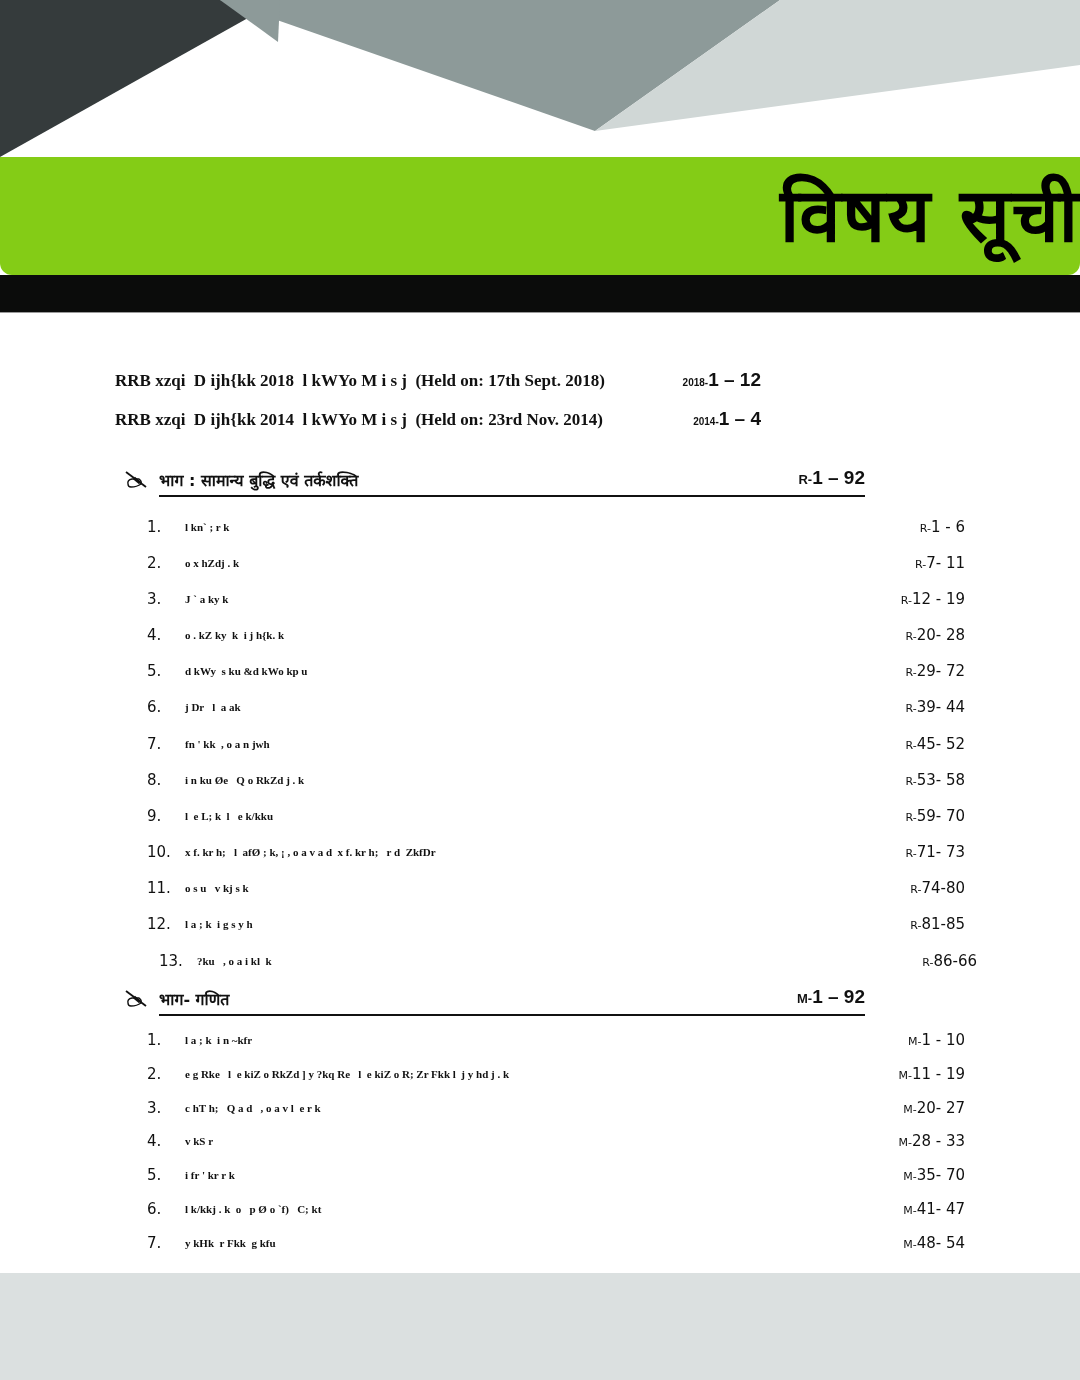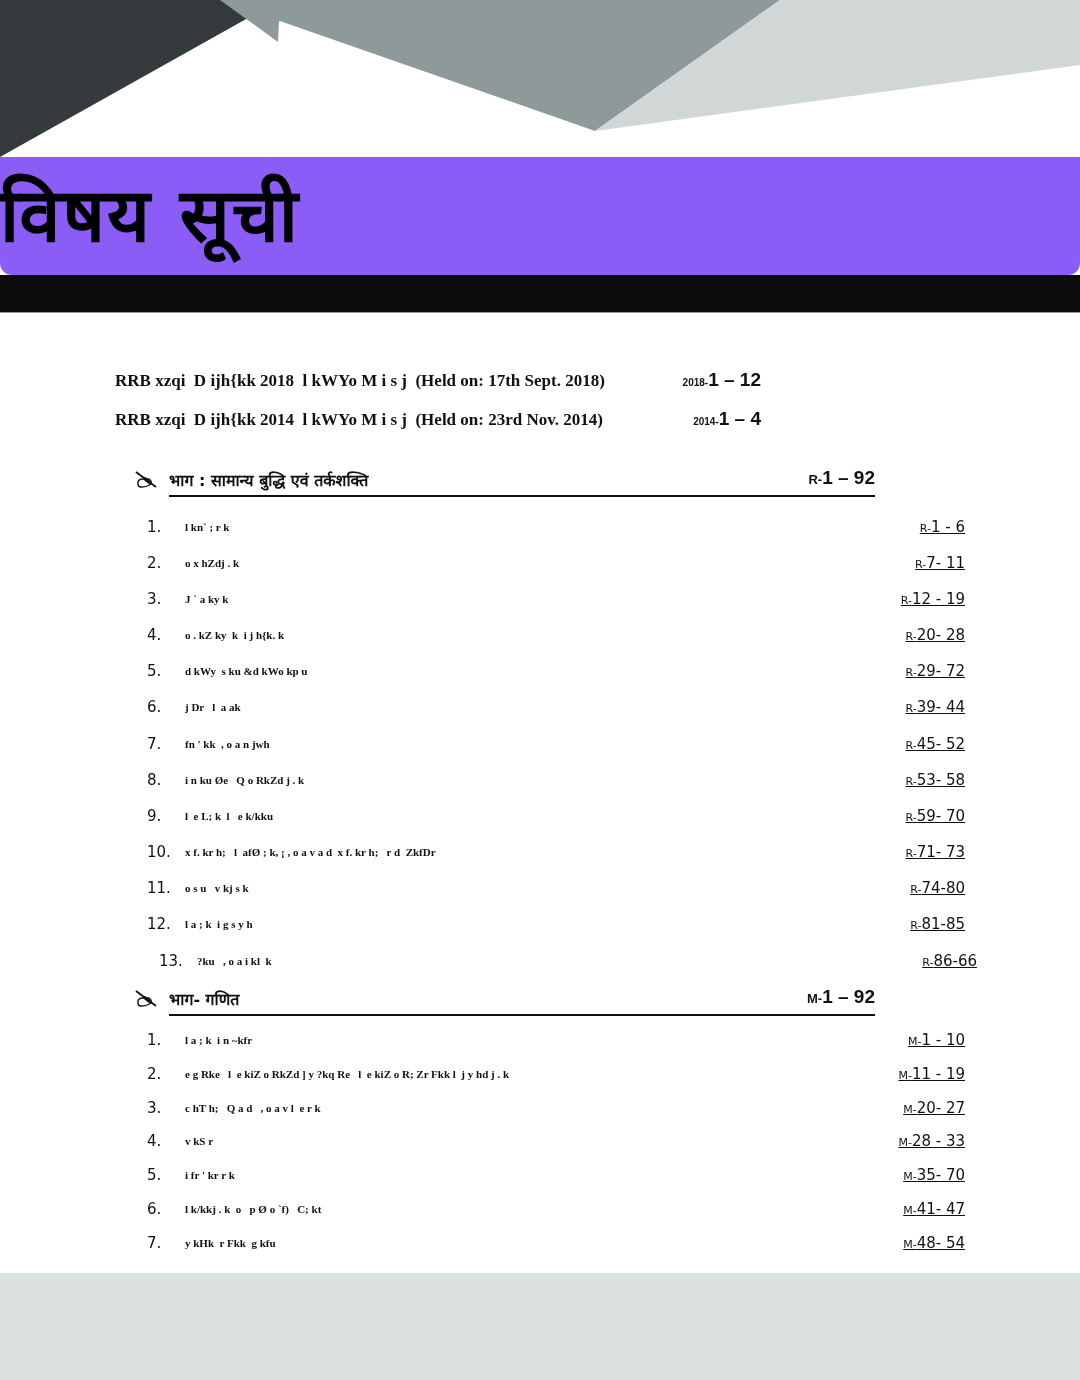--- a/index.html
+++ b/index.html
@@ -4,43 +4,43 @@
   <style>
     html, body { margin: 0; padding: 0; }
     body {
       width: 1080px; height: 1380px; position: relative; overflow: hidden;
       background: #ffffff; font-family: "Liberation Sans", sans-serif; color: #111;
     }
     .banner { position: absolute; left: 0; top: 0; width: 1080px; height: 312px; }
     .banner svg { position: absolute; left: 0; top: 0; }
     .title-box {
       position: absolute; left: 0; top: 157px; width: 1080px; height: 118px;
-      background: #8b5cf6; border-radius: 0 0 12px 12px;
-      display: flex; align-items: center; justify-content: flex-start;
+      background: #84cc16; border-radius: 0 0 12px 12px;
+      display: flex; align-items: center; justify-content: flex-end;
     }
     .title-text {
       font-family: "DejaVu Sans", sans-serif; font-weight: bold; font-size: 74px;
       color: #000; letter-spacing: 2px; margin-top: -8px;
     }
     .black-bar { position: absolute; left: 0; top: 275px; width: 1080px; height: 37px; background: #0b0c0b; }
     .black-bar:after { content: ""; position: absolute; left: 0; bottom: -1px; width: 100%; height: 1px; background: #9a9a9a; }
 
     .content { position: absolute; left: 0; top: 0; width: 1080px; }
     .row { position: absolute; left: 0; width: 876px; height: 30px; }
     .exam-title {
       position: absolute; left: 115px; font-family: "Liberation Serif", serif; font-weight: bold;
       font-size: 17px; white-space: pre; top: 4px;
     }
     .exam-pages {
       position: absolute; right: 115px; font-family: "Liberation Sans", sans-serif; font-weight: bold;
       font-size: 19px; top: 2px; white-space: nowrap;
     }
     .exam-pages .small { font-size: 10px; }
 
-    .section-head { position: absolute; left: 18px; width: 972px; height: 32px; text-decoration: underline; }
+    .section-head { position: absolute; left: 8px; width: 972px; height: 32px; text-decoration: underline; }
     .section-head .pen { position: absolute; left: 116px; top: 3px; width: 24px; height: 20px; }
     .section-head .label {
       position: absolute; left: 151px; top: 2px; font-family: "DejaVu Sans", sans-serif; font-weight: bold;
       font-size: 16px; white-space: nowrap;
     }
     .section-head .pages {
       position: absolute; right: 115px; top: 0px; font-family: "Liberation Sans", sans-serif; font-weight: bold;
       font-size: 19px; white-space: nowrap; margin-left: 30px;
     }
     .section-head .pages .small { font-size: 13px; }
@@ -50,21 +50,20 @@
     .item .num {
       position: absolute; left: 147px; top: 0; font-family: "DejaVu Sans", sans-serif; font-size: 15px; color: #111;
     }
     .item .text {
       position: absolute; left: 185px; top: 3px; font-family: "Liberation Serif", serif; font-weight: bold;
       font-size: 11px; white-space: pre; color: #111;
     }
     .item .pages {
       position: absolute; right: 115px; top: 0; font-family: "DejaVu Sans", sans-serif; font-size: 15px; color: #111;
       white-space: nowrap;
-      text-decoration: underline;
     }
     .item .pages .small { font-size: 11px; }
 
     .footer-band { position: absolute; left: 0; top: 1273px; width: 1080px; height: 107px; background: #dbe0e0; }
   </style>
 </head>
 <body>
 
 <div class="banner">
   <svg width="1080" height="160" viewBox="0 0 1080 160">

